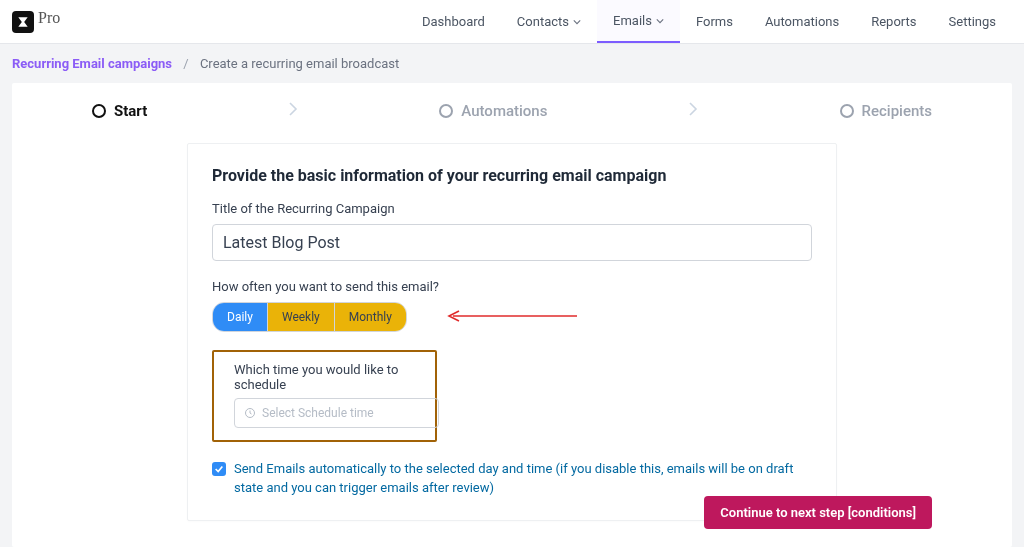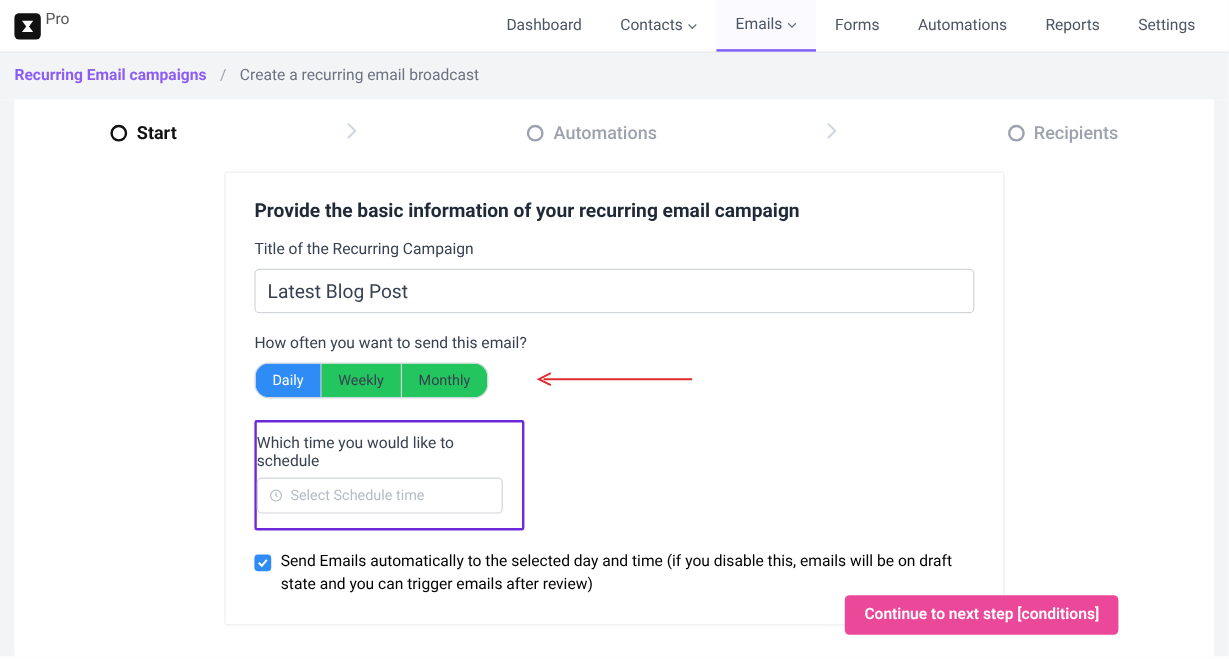--- a/index.html
+++ b/index.html
@@ -3,21 +3,21 @@
 <meta charset="utf-8">
 <style>
   * { box-sizing: border-box; margin: 0; padding: 0; font-family: -apple-system, BlinkMacSystemFont, "Segoe UI", Roboto, "Helvetica Neue", Arial, sans-serif; }
   body { background: #fff; color: #333; width: 1024px; height: 549px; overflow: hidden; }
 
   
   .topnav { height: 44px; border-bottom: 1px solid #e5e7eb; display: flex; align-items: center; padding: 0 12px; }
   .logo-wrap { display: flex; align-items: flex-start; gap: 4px; }
   .logo-box { width: 22px; height: 22px; background: #111; border-radius: 4px; display: flex; align-items: center; justify-content: center; }
   .logo-box svg { width: 14px; height: 14px; }
-  .logo-pro { font-size: 13px; color: #555; margin-top: -2px; }
+  .logo-pro { font-size: 16px; color: #555; margin-top: -2px; font-family: Liberation Serif, serif; }
   .nav-spacer { flex: 1; }
   .navitems { display: flex; align-items: flex-start; height: 100%; }
   .navitem { display: flex; align-items: center; padding: 0 16px; font-size: 13px; color: #4b5563; cursor: pointer; gap: 4px; height: 100%; }
   .navitem.active { color: #4b5563; border-bottom: 2px solid #7c5cff; background: #fbfaff; }
   .chev { width: 8px; height: 8px; }
 
   
   .bcbar { background: #f3f4f6; padding: 12px 12px 12px 12px; font-size: 13px; }
   .bc-strong { font-weight: 700; color: #8b5cf6; }
   .bc-sep { color: #9ca3af; margin: 0 8px; }
@@ -38,38 +38,38 @@
   .step-arrow svg { width: 16px; height: 16px; }
 
   
   .card { margin: 22px 175px 0 175px; background: #fff; border: 1px solid #eef0f2; border-radius: 2px; padding: 22px 24px; box-shadow: 0 1px 2px rgba(0,0,0,0.02); }
   .card h2 { font-size: 16px; font-weight: 700; color: #1f2937; margin-bottom: 16px; }
   .field-label { font-size: 13px; color: #374151; margin-bottom: 8px; }
   .text-input { width: 100%; border: 1px solid #d1d5db; border-radius: 4px; padding: 8px 10px; font-size: 16px; color: #374151; }
   .spacer-18 { height: 18px; }
 
   .freq-group { display: inline-flex; border: 1px solid #d1d5db; border-radius: 12px; overflow: hidden; }
-  .freq-btn { padding: 7px 14px; font-size: 12px; background: #22c55e; color: #374151; border: none; border-right: 1px solid #d1d5db; cursor: pointer; }
+  .freq-btn { padding: 7px 14px; font-size: 12px; background: #eab308; color: #374151; border: none; border-right: 1px solid #d1d5db; cursor: pointer; }
   .freq-btn:last-child { border-right: none; }
   .freq-btn.active { background: #2f8cf6; color: #fff; }
 
   .arrow-annot { display: inline-block; margin-left: 40px; vertical-align: middle; }
   .arrow-annot svg { width: 130px; height: 14px; }
 
-  .red-box { border: 2px solid #6d28d9; border-radius: 2px; padding: 10px 12px 12px 0; width: 225px; }
+  .red-box { border: 2px solid #a16207; border-radius: 2px; padding: 10px 12px 12px 20px; width: 225px; }
   .sched-input { display: flex; align-items: center; gap: 6px; border: 1px solid #d1d5db; border-radius: 4px; padding: 7px 9px; width: 205px; color: #b5bcc6; font-size: 12px; }
   .sched-input svg { width: 12px; height: 12px; flex-shrink: 0; }
 
   .check-row { display: flex; align-items: flex-start; gap: 8px; }
   .check-box { width: 14px; height: 14px; background: #2f8cf6; border-radius: 3px; display: flex; align-items: center; justify-content: center; flex-shrink: 0; margin-top: 2px; }
   .check-box svg { width: 10px; height: 10px; }
-  .check-text { font-size: 13px; color: #000000; line-height: 1.45; }
+  .check-text { font-size: 13px; color: #0369a1; line-height: 1.45; }
 
   .footer-row { display: flex; justify-content: flex-end; padding: 0 80px; position: absolute; bottom: 18px; right: 0; left: 0; }
-  .cta-btn { background: #ec4899; color: #fff; border: none; border-radius: 4px; padding: 9px 16px; font-size: 13px; font-weight: 600; cursor: pointer; }
+  .cta-btn { background: #be185d; color: #fff; border: none; border-radius: 4px; padding: 9px 16px; font-size: 13px; font-weight: 600; cursor: pointer; }
 </style>
 </head>
 <body>
 
 <div class="topnav">
   <div class="logo-wrap">
     <div class="logo-box">
       <svg viewBox="0 0 24 24" fill="none">
           <path d="M4 4 L20 4 L14 12 L20 20 L4 20 L10 12 Z" fill="#fff"></path>
         </svg>

